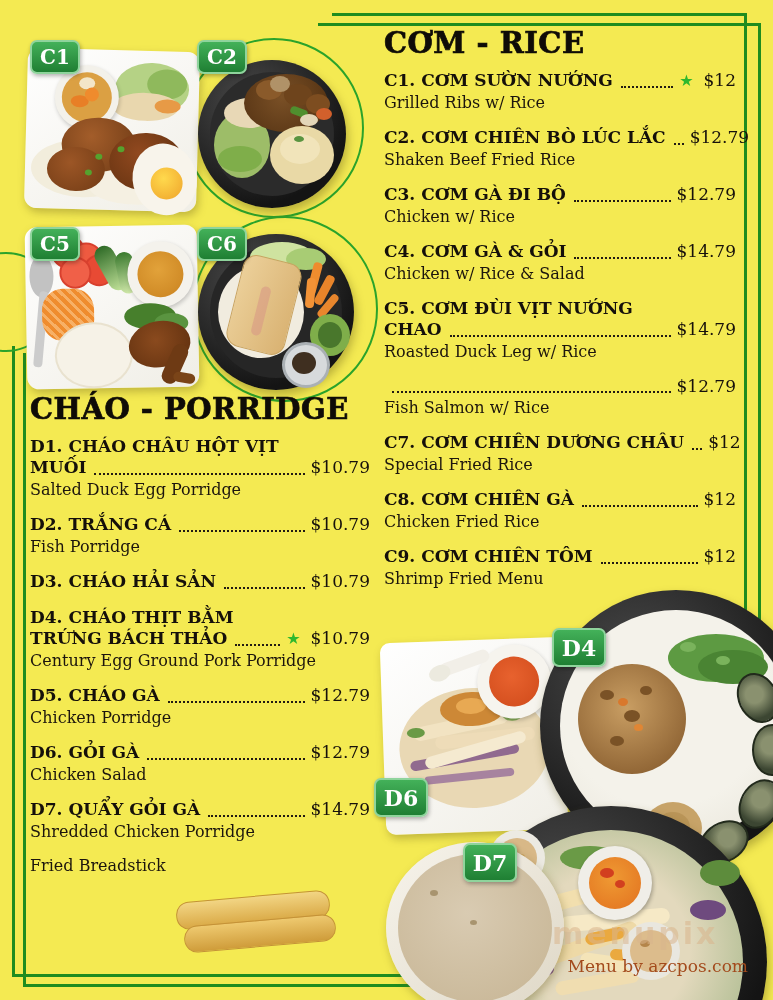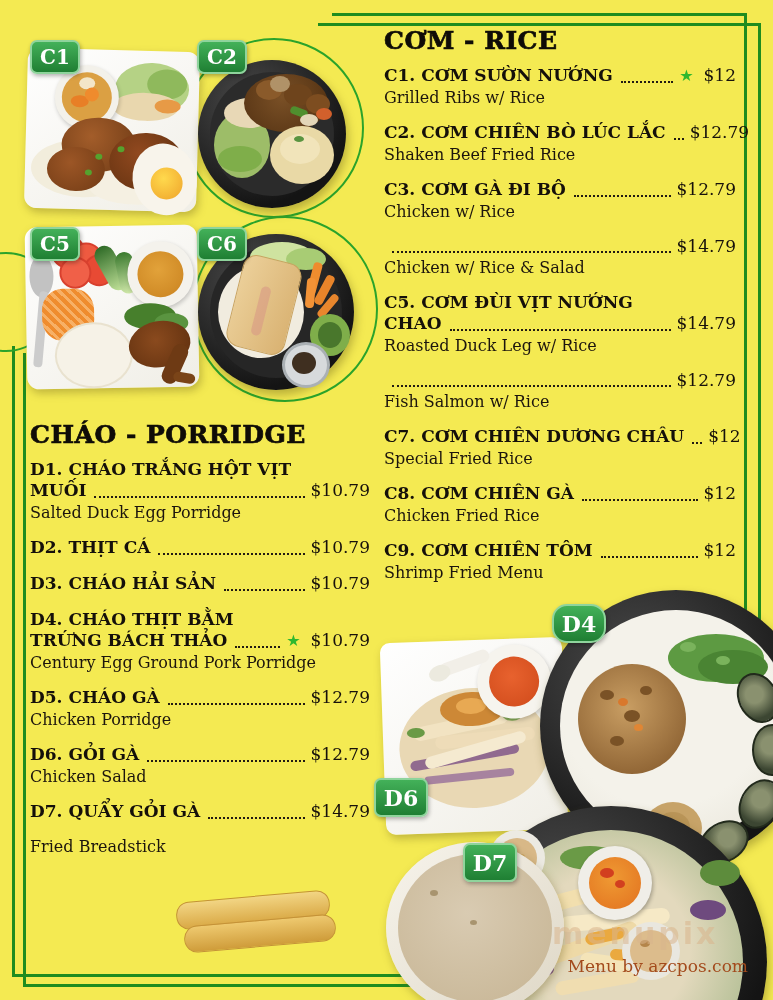--- a/index.html
+++ b/index.html
@@ -13,21 +13,21 @@
   .bowl{position:absolute;border-radius:50%;background:radial-gradient(circle at 35% 30%,#4b4b4b,#141414 72%);
         box-shadow:2px 5px 10px rgba(95,84,20,.4);}
   .c{position:absolute;border-radius:50%;}
   .r{position:absolute;}
   .badge{position:absolute;z-index:6;display:flex;align-items:center;justify-content:center;
          background:linear-gradient(180deg,#43b159,#1f7f33);border:2px solid #8fd49c;border-radius:7px;
          color:#fff;font-family:"DejaVu Serif",serif;font-weight:bold;box-shadow:1px 2px 4px rgba(0,0,0,.3);}
   .badge.sm{width:46px;height:30px;font-size:20px;}
   .badge.lg{width:50px;height:35px;font-size:22px;}
   .col{position:absolute;z-index:10;}
-  .sec-title{font-size:25px;font-weight:bold;letter-spacing:.5px;color:#0f0c07;
+  .sec-title{font-size:29px;font-weight:bold;letter-spacing:.5px;color:#0f0c07;
              -webkit-text-stroke:.7px #0f0c07;margin:0 0 10px 0;}
   .menu-item{margin-bottom:15px;}
   .m-row{display:flex;align-items:baseline;}
   .m-name{font-weight:bold;font-size:17px;line-height:21px;white-space:nowrap;color:#15100a;}
   .m-lead{flex:1 1 auto;min-width:10px;border-bottom:2.6px dotted #221b12;margin:0 6px 3px 8px;align-self:flex-end;}
   .m-star{font-family:"DejaVu Sans",sans-serif;color:#2eb82e;font-size:16px;margin-right:10px;}
   .m-price{font-size:17px;white-space:nowrap;}
   .m-desc{font-size:16px;line-height:19px;margin-top:2px;color:#1c150d;}
   .ghost{position:absolute;left:552px;top:916px;z-index:11;font-family:"DejaVu Sans",sans-serif;
          font-weight:bold;font-size:30px;letter-spacing:3px;color:rgba(216,180,140,.55);}
@@ -208,21 +208,21 @@
 
   <div class="photo" style="left:172px;top:880px;width:168px;height:80px;">
     <div class="r" style="left:4px;top:16px;width:152px;height:26px;border-radius:13px;background:linear-gradient(180deg,#f2d584,#d9a844);border:1px solid #c49238;transform:rotate(-5deg);"></div>
     <div class="r" style="left:12px;top:40px;width:150px;height:25px;border-radius:13px;background:linear-gradient(180deg,#eec96f,#cf9c3a);border:1px solid #c49238;transform:rotate(-5deg);"></div>
   </div>
 
   <div class="badge sm" style="left:30px;top:40px;">C1</div>
   <div class="badge sm" style="left:197px;top:40px;">C2</div>
   <div class="badge sm" style="left:30px;top:227px;">C5</div>
   <div class="badge sm" style="left:197px;top:227px;">C6</div>
-  <div class="badge lg" style="left:552px;top:604px;border-radius:15px;">D4</div>
+  <div class="badge lg" style="left:552px;top:628px;">D4</div>
   <div class="badge lg" style="left:374px;top:778px;">D6</div>
   <div class="badge lg" style="left:463px;top:843px;">D7</div>
 
   <div class="col" id="col-rice" style="left:384px;top:26px;width:352px;">
       <div class="sec-title">CƠM - RICE</div>
       <div class="menu-item">
         <div class="m-row">
           <span class="m-name">C1. CƠM SƯỜN NƯỚNG</span>
           <span class="m-lead"></span>
           <span class="m-star">★</span>
@@ -241,20 +241,21 @@
       <div class="menu-item">
         <div class="m-row">
           <span class="m-name">C3. CƠM GÀ ĐI BỘ</span>
           <span class="m-lead"></span>
           <span class="m-price">$12.79</span>
         </div>
         <div class="m-desc">Chicken w/ Rice</div>
       </div>
       <div class="menu-item">
         <div class="m-row">
+          <span class="m-name">C4. CƠM GÀ &amp; GỎI</span>
           <span class="m-lead"></span>
           <span class="m-price">$14.79</span>
         </div>
         <div class="m-desc">Chicken w/ Rice &amp; Salad</div>
       </div>
       <div class="menu-item">
         <div class="m-row">
           <span class="m-name">C5. CƠM ĐÙI VỊT NƯỚNG</span>
         </div>
         <div class="m-row">
@@ -289,39 +290,40 @@
       </div>
       <div class="menu-item">
         <div class="m-row">
           <span class="m-name">C9. CƠM CHIÊN TÔM</span>
           <span class="m-lead"></span>
           <span class="m-price">$12</span>
         </div>
         <div class="m-desc">Shrimp Fried Menu</div>
       </div>
     </div>
-  <div class="col" id="col-porridge" style="left:30px;top:392px;width:340px;margin-top:28px;">
+  <div class="col" id="col-porridge" style="left:30px;top:392px;width:340px;">
       <div class="sec-title">CHÁO - PORRIDGE</div>
       <div class="menu-item">
         <div class="m-row">
-          <span class="m-name">D1. CHÁO TRẮNG HỘT VỊT</span>
+          <span class="m-name">D1. CHÁO CHÂU HỘT VỊT</span>
         </div>
         <div class="m-row">
           <span class="m-name">MUỐI</span>
           <span class="m-lead"></span>
           <span class="m-price">$10.79</span>
         </div>
         <div class="m-desc">Salted Duck Egg Porridge</div>
       </div>
       <div class="menu-item">
         <div class="m-row">
-          <span class="m-name">D2. THỊT CÁ</span>
+          <span class="m-name">D2. TRẮNG CÁ</span>
           <span class="m-lead"></span>
           <span class="m-price">$10.79</span>
         </div>
+        <div class="m-desc">Fish Porridge</div>
       </div>
       <div class="menu-item">
         <div class="m-row">
           <span class="m-name">D3. CHÁO HẢI SẢN</span>
           <span class="m-lead"></span>
           <span class="m-price">$10.79</span>
         </div>
       </div>
       <div class="menu-item">
         <div class="m-row">
@@ -350,20 +352,21 @@
           <span class="m-price">$12.79</span>
         </div>
         <div class="m-desc">Chicken Salad</div>
       </div>
       <div class="menu-item">
         <div class="m-row">
           <span class="m-name">D7. QUẨY GỎI GÀ</span>
           <span class="m-lead"></span>
           <span class="m-price">$14.79</span>
         </div>
+        <div class="m-desc">Shredded Chicken Porridge</div>
       </div>
       <div class="menu-item">
         <div class="m-desc">Fried Breadstick</div>
       </div>
     </div>
 
   <div class="ghost">menupix</div>
   <div class="credit">Menu by azcpos.com</div>
 
 </div>

